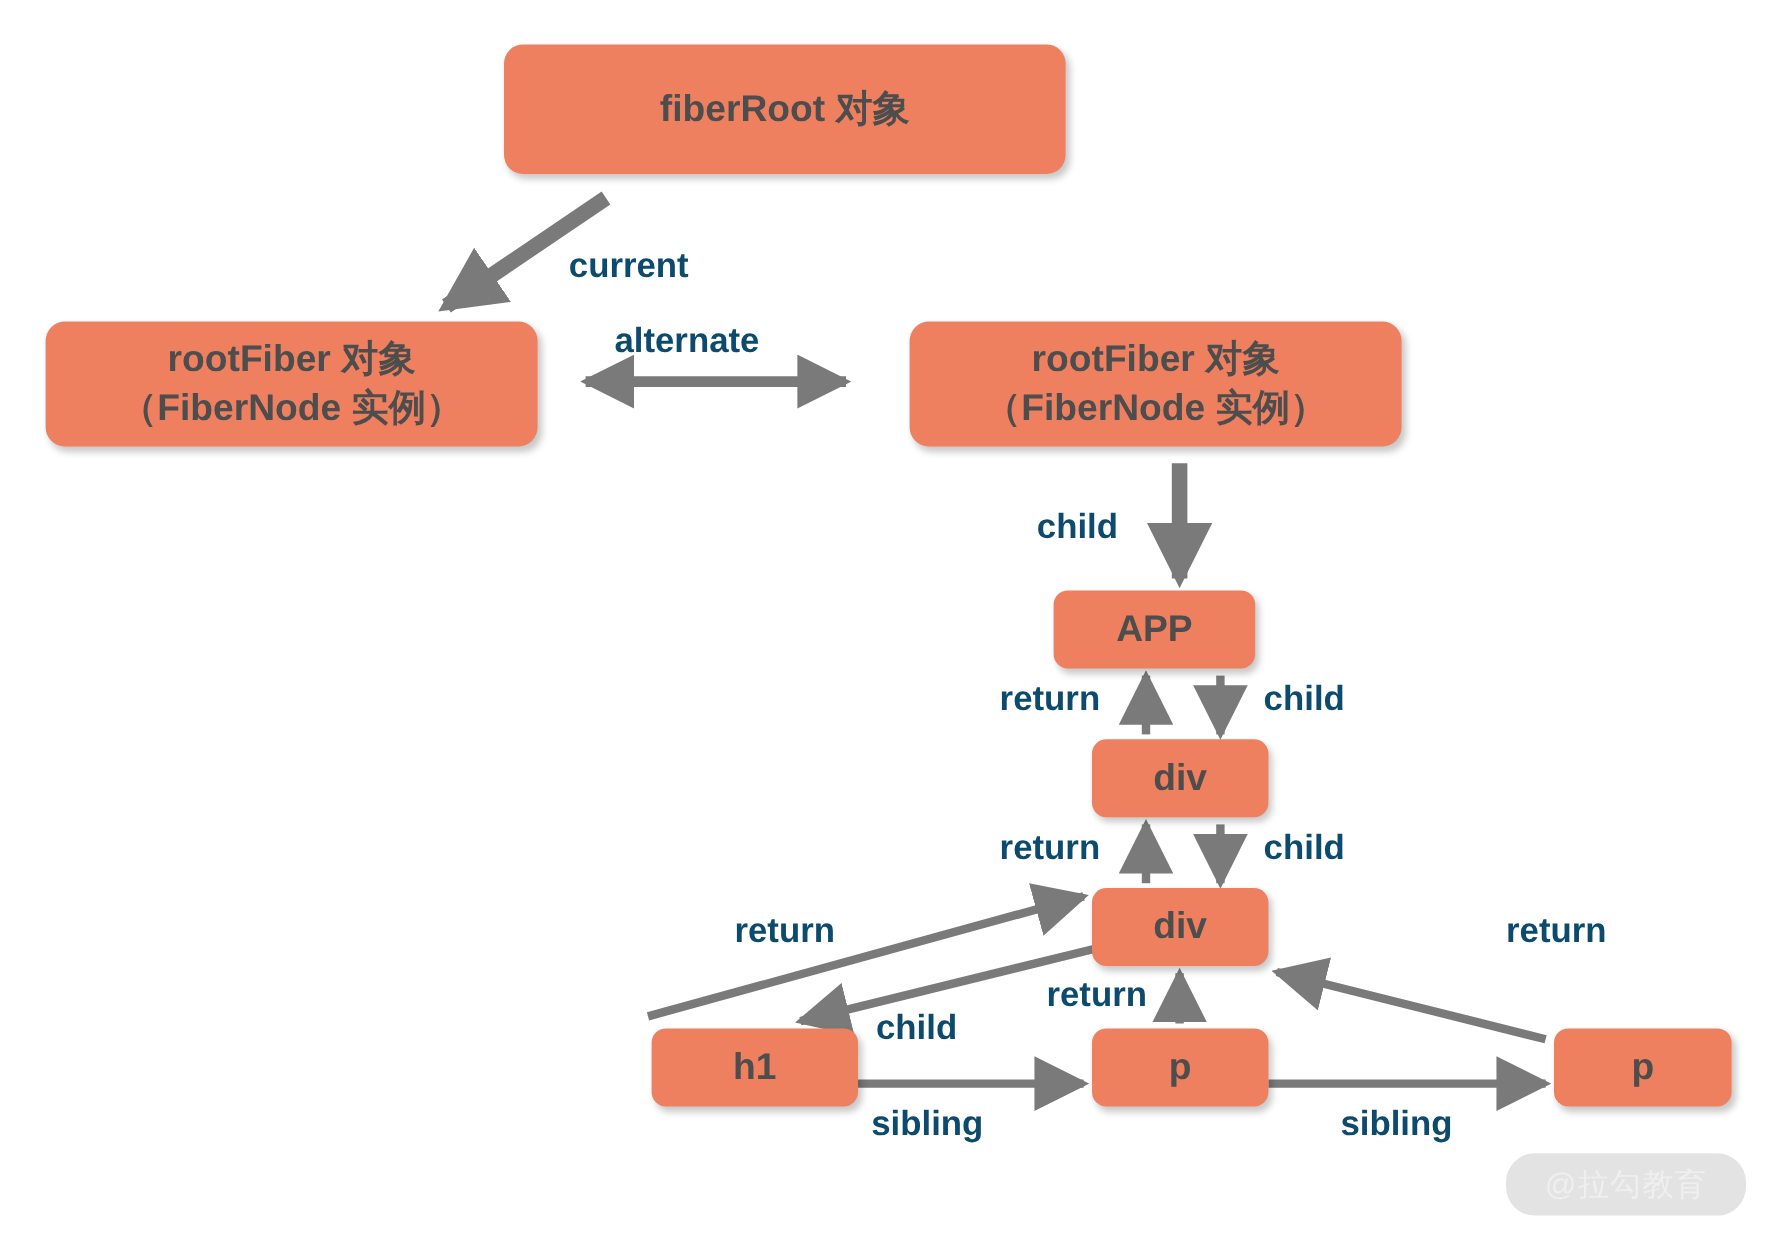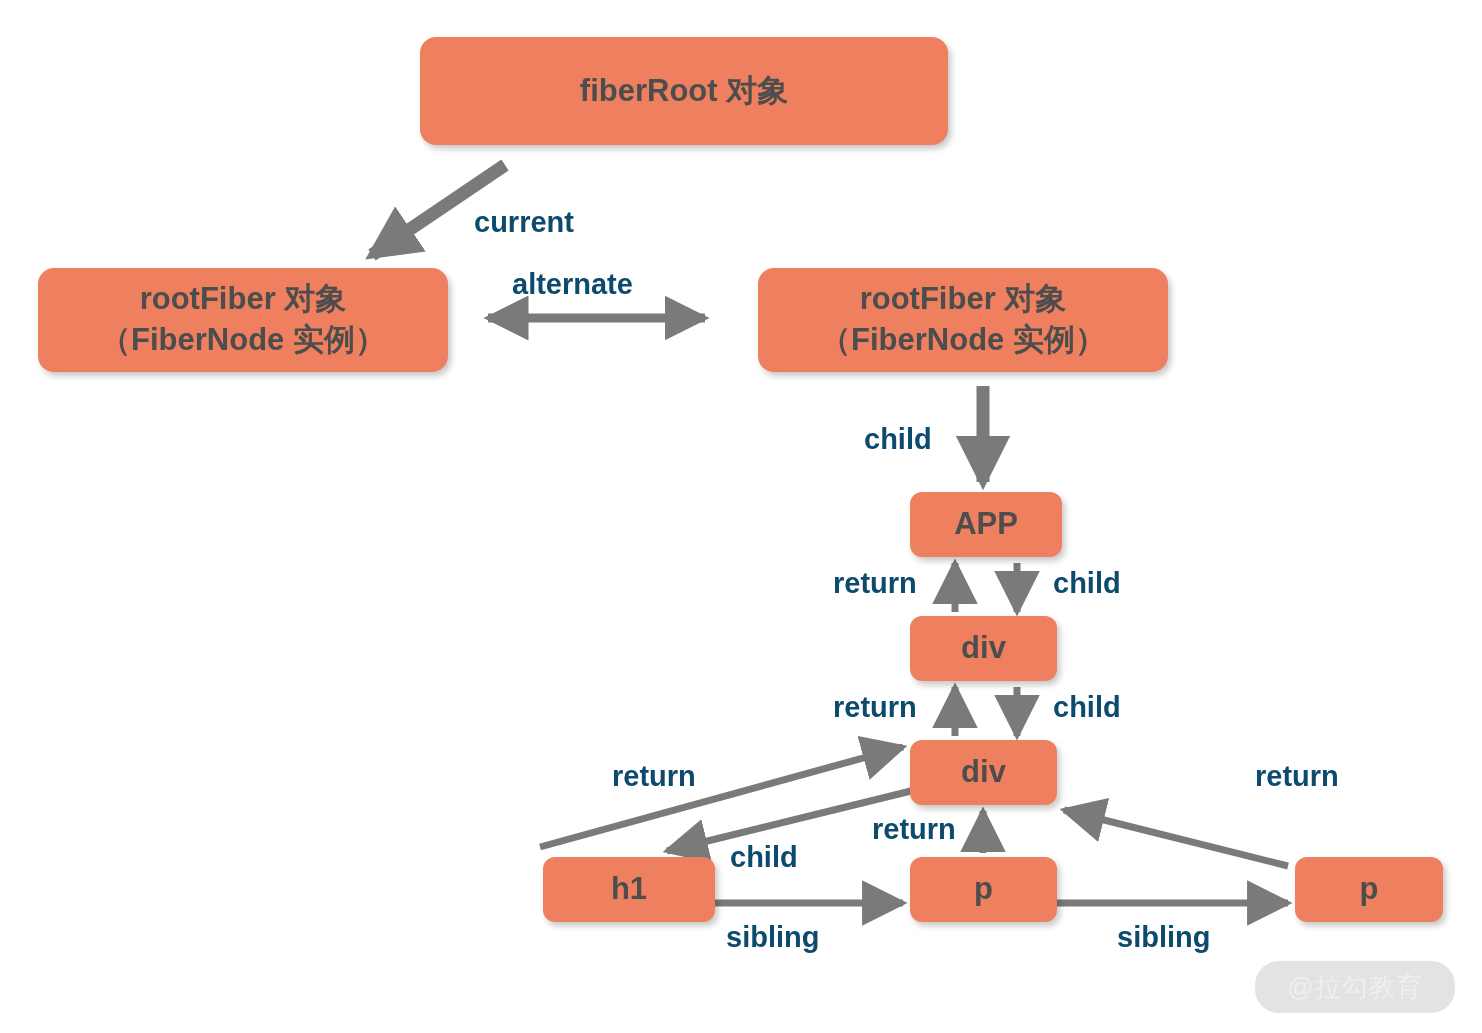--- a/index.html
+++ b/index.html
@@ -105,35 +105,35 @@
 
     <line x1="672" y1="903" x2="903" y2="903" stroke="#7a7a7a" stroke-width="7" marker-end="url(#ah-thin)"></line>
 
     <line x1="983" y1="853" x2="983" y2="811" stroke="#7a7a7a" stroke-width="7" marker-end="url(#ah-thin)"></line>
 
     <line x1="1057" y1="903" x2="1288" y2="903" stroke="#7a7a7a" stroke-width="7" marker-end="url(#ah-thin)"></line>
 
     <line x1="1288" y1="866" x2="1064" y2="810" stroke="#7a7a7a" stroke-width="7" marker-end="url(#ah-thin)"></line>
   </svg>
 
-  <div class="node big" style="left:420px; top:37px; width:528px; height:108px;">
+  <div class="node big" style="left:420px; top:37px; width:468px; height:108px;">
     <span>fiberRoot 对象</span>
   </div>
 
   <div class="node big" style="left:38px; top:268px; width:410px; height:104px;">
     <span>rootFiber 对象</span>
     <span class="line2">（FiberNode 实例）</span>
   </div>
 
   <div class="node big" style="left:758px; top:268px; width:410px; height:104px;">
     <span>rootFiber 对象</span>
     <span class="line2">（FiberNode 实例）</span>
   </div>
 
-  <div class="node small" style="left:910px; top:492px; width:152px; height:65px;">
+  <div class="node small" style="left:878px; top:492px; width:168px; height:65px;">
     <span>APP</span>
   </div>
 
   <div class="node small" style="left:910px; top:616px; width:147px; height:65px;">
     <span>div</span>
   </div>
 
   <div class="node small" style="left:910px; top:740px; width:147px; height:65px;">
     <span>div</span>
   </div>

